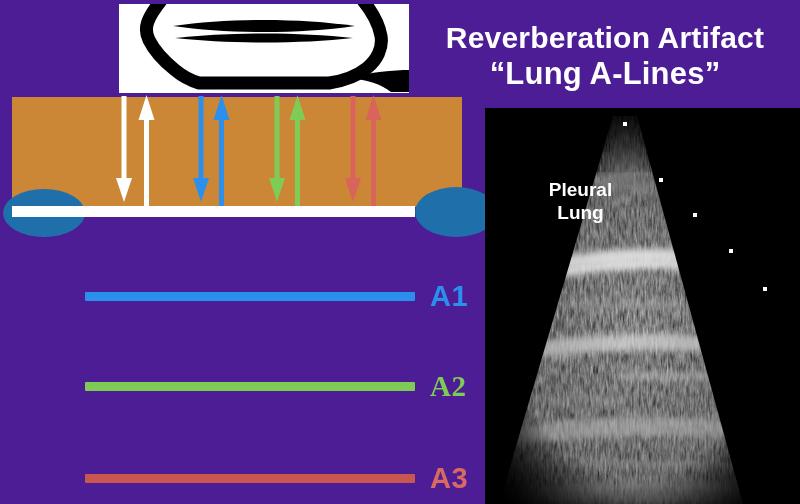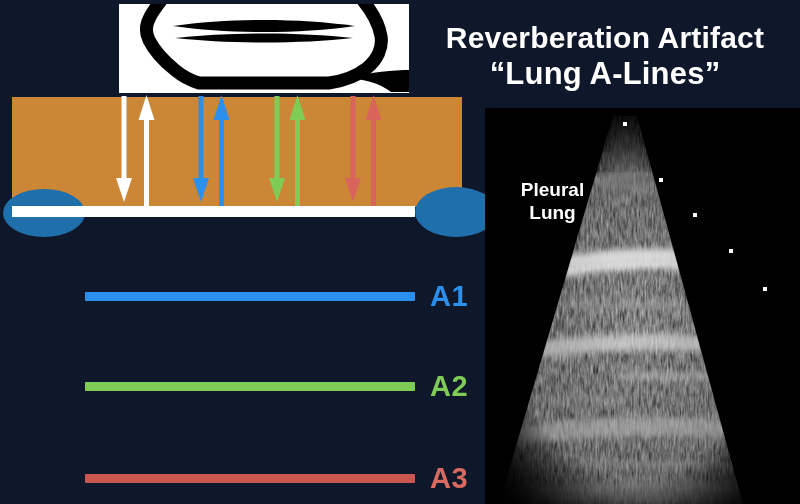--- a/index.html
+++ b/index.html
@@ -4,21 +4,21 @@
 <style>
   html, body {
     margin: 0;
     padding: 0;
     background: #000;
   }
   #stage {
     position: relative;
     width: 800px;
     height: 504px;
-    background: #0f172a;
+    background: #4c1d95;
     overflow: hidden;
     font-family: "Liberation Sans", sans-serif;
   }
 
   
   .title-block {
     position: absolute;
     left: 415px;
     top: 20px;
     width: 380px;
@@ -80,40 +80,40 @@
   .a-line-3 { top: 470px; background: #c9574f; }
 
   .a-label {
     position: absolute;
     left: 430px;
     font-size: 29px;
     font-weight: bold;
     letter-spacing: 0.5px;
   }
   .a-label-1 { top: 276px; color: #2b8fee; }
-  .a-label-2 { top: 366px; color: #7ecb55; }
+  .a-label-2 { top: 366px; color: #7ecb55; font-family: Liberation Serif, serif; }
   .a-label-3 { top: 458px; color: #d96a62; }
 
   
   .arrow { position: absolute; }
   .arrow svg { display: block; }
 
   
   .us-panel {
     position: absolute;
     left: 485px; top: 108px;
     width: 315px; height: 396px;
     background: #000;
     overflow: hidden;
   }
   .us-panel svg { display: block; }
 
   .pleural-label {
     position: absolute;
-    left: 500px; top: 178px;
+    left: 528px; top: 178px;
     width: 105px;
     text-align: center;
     color: #ffffff;
     font-size: 19px;
     font-weight: bold;
     line-height: 23px;
     z-index: 5;
   }
 </style>
 </head>

